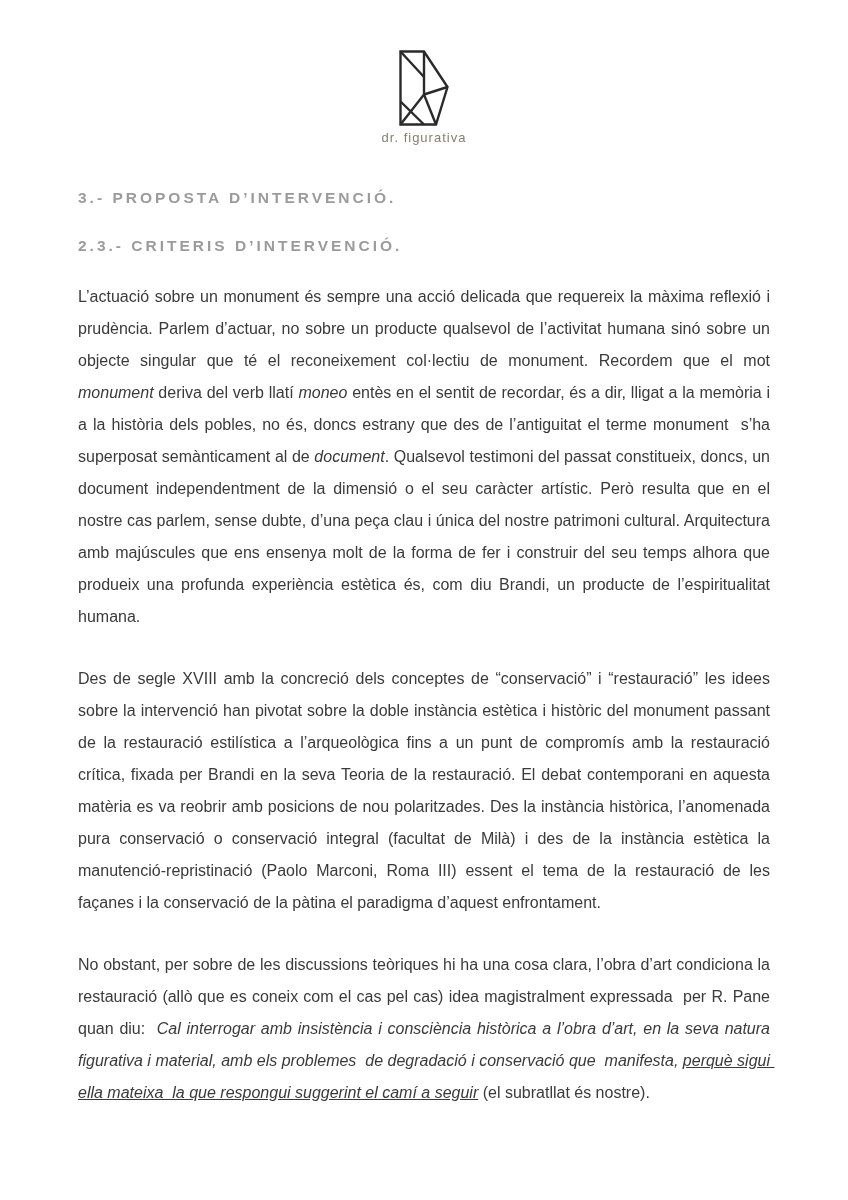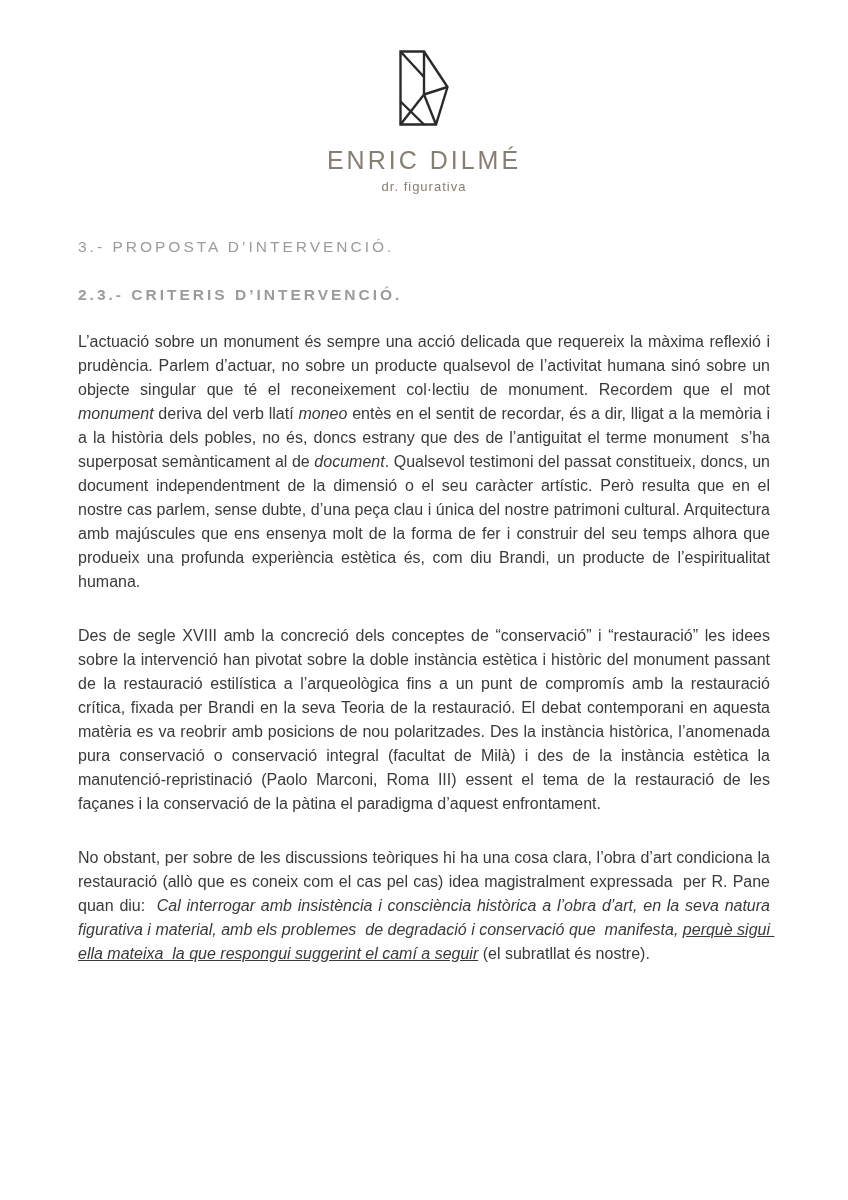--- a/index.html
+++ b/index.html
@@ -36,38 +36,38 @@
     letter-spacing: 1px;
     color: var(--brand, #867e71);
   }
   .content {
     margin: 0 78px;
     width: 692px;
   }
   .heading-1 {
     margin: 44px 0 0 0;
     font-size: 15.5px;
-    font-weight: 400;
+    font-weight: 700;
     letter-spacing: 3px;
     color: var(--heading, #9b9b9b);
   }
   .heading-2 {
     margin: 30px 0 0 0;
     font-size: 15.5px;
     font-weight: 700;
     letter-spacing: 3px;
     color: var(--heading, #9b9b9b);
   }
   .body-text {
     margin-top: 26px;
   }
   .body-text p {
     margin: 12px 0 30px 0;
     font-size: 16px;
-    line-height: 24px;
+    line-height: 32px;
     text-align: justify;
     white-space: pre-wrap;
     color: var(--ink, #3a3a3a);
   }
   .body-text p span.it { font-style: italic; }
   .body-text p span.un { text-decoration: underline; }
   .footer {
     position: absolute;
     left: 0;
     right: 0;
@@ -101,21 +101,20 @@
           <path d="M 1.5 1.5 L 25 1.5 L 48.5 37 L 37 74.5 L 1.5 74.5 Z"></path>
           <path d="M 1.5 1.5 L 25 27"></path>
           <path d="M 25 1.5 L 25 44.5"></path>
           <path d="M 25 44.5 L 48.5 37"></path>
           <path d="M 25 44.5 L 37 74.5"></path>
           <path d="M 25 44.5 L 1.5 74.5"></path>
           <path d="M 1.5 51.5 L 25 74.5"></path>
         </g>
       </svg>
     </div>
-    <div class="brand-name">ENRIC DILMÉ</div>
     <div class="brand-subtitle">dr. figurativa</div>
   </div>
 
   <div class="content">
     <div class="heading-1">3.- PROPOSTA D’INTERVENCIÓ.</div>
     <div class="heading-2">2.3.- CRITERIS D’INTERVENCIÓ.</div>
 
     <div class="body-text">
       <p><span>L’actuació sobre un monument és sempre una acció delicada que requereix la màxima reflexió i prudència. Parlem d’actuar, no sobre un producte qualsevol de l’activitat humana sinó sobre un objecte singular que té el reconeixement col·lectiu de monument. Recordem que el mot </span><span class="it">monument</span><span> deriva del verb llatí </span><span class="it">moneo</span><span> entès en el sentit de recordar, és a dir, lligat a la memòria i a la història dels pobles, no és, doncs estrany que des de l’antiguitat el terme monument  s’ha superposat semànticament al de </span><span class="it">document</span><span>. Qualsevol testimoni del passat constitueix, doncs, un document independentment de la dimensió o el seu caràcter artístic. Però resulta que en el nostre cas parlem, sense dubte, d’una peça clau i única del nostre patrimoni cultural. Arquitectura amb majúscules que ens ensenya molt de la forma de fer i construir del seu temps alhora que produeix una profunda experiència estètica és, com diu Brandi, un producte de l’espiritualitat humana.</span></p>
       <p><span>Des de segle XVIII amb la concreció dels conceptes de “conservació” i “restauració” les idees sobre la intervenció han pivotat sobre la doble instància estètica i històric del monument passant de la restauració estilística a l’arqueològica fins a un punt de compromís amb la restauració crítica, fixada per Brandi en la seva Teoria de la restauració. El debat contemporani en aquesta matèria es va reobrir amb posicions de nou polaritzades. Des la instància històrica, l’anomenada pura conservació o conservació integral (facultat de Milà) i des de la instància estètica la manutenció-repristinació (Paolo Marconi, Roma III) essent el tema de la restauració de les façanes i la conservació de la pàtina el paradigma d’aquest enfrontament.</span></p>

